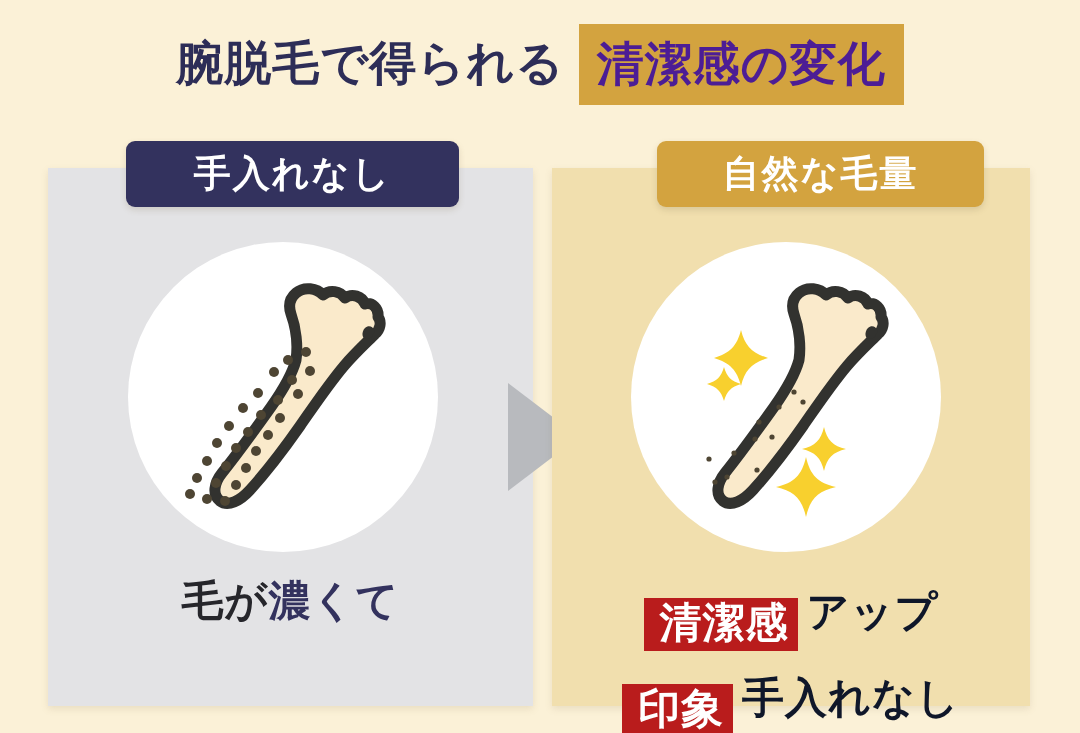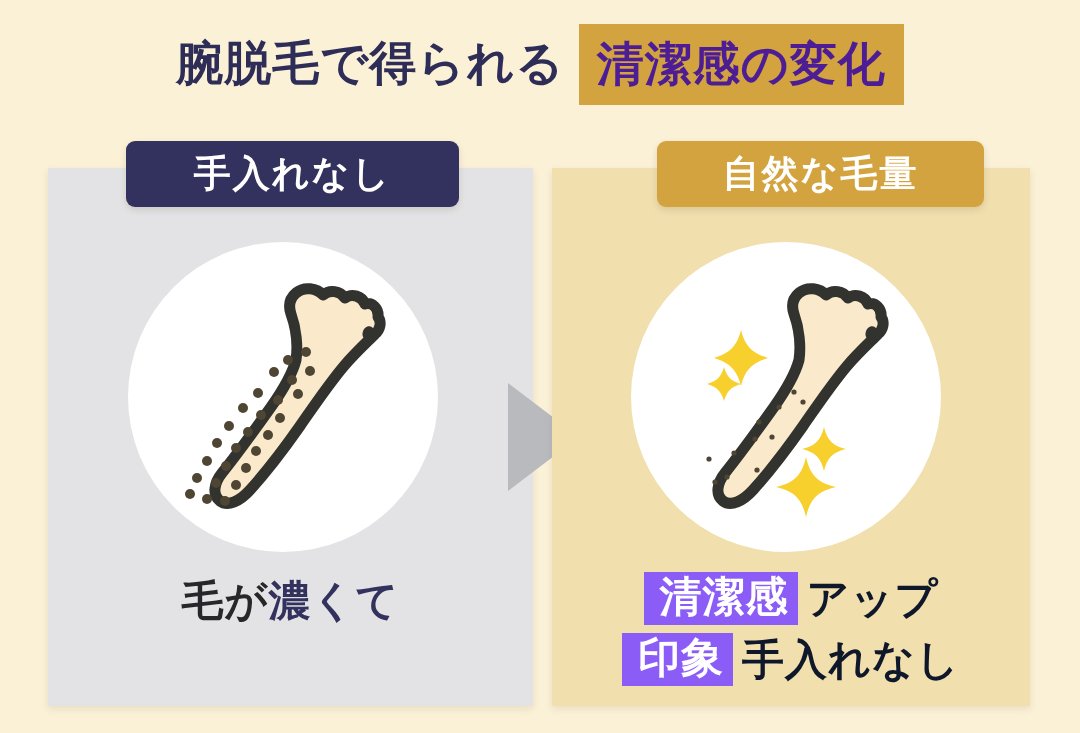--- a/index.html
+++ b/index.html
@@ -138,26 +138,27 @@
     width:478px;
   }
   #caption-after .line{
     display:flex;
     align-items:center;
     justify-content:center;
     white-space:nowrap;
   }
   #caption-after .line + .line{ margin-top:7px;justify-content:center; }
   #caption-after .hl{
-    background:#8b5cf6;
+    background:#b91c1c;
     color:#ffffff;
     padding:3px 9px 6px 16px;
     margin-right:9px;
     letter-spacing:1px;
     line-height:1.05;
+    margin-top:26px;
   }
   #caption-after .dark{
     color:#0f172a;
     letter-spacing:1px;
   }
 </style>
 </head>
 <body>
 
 <div id="title-row">

